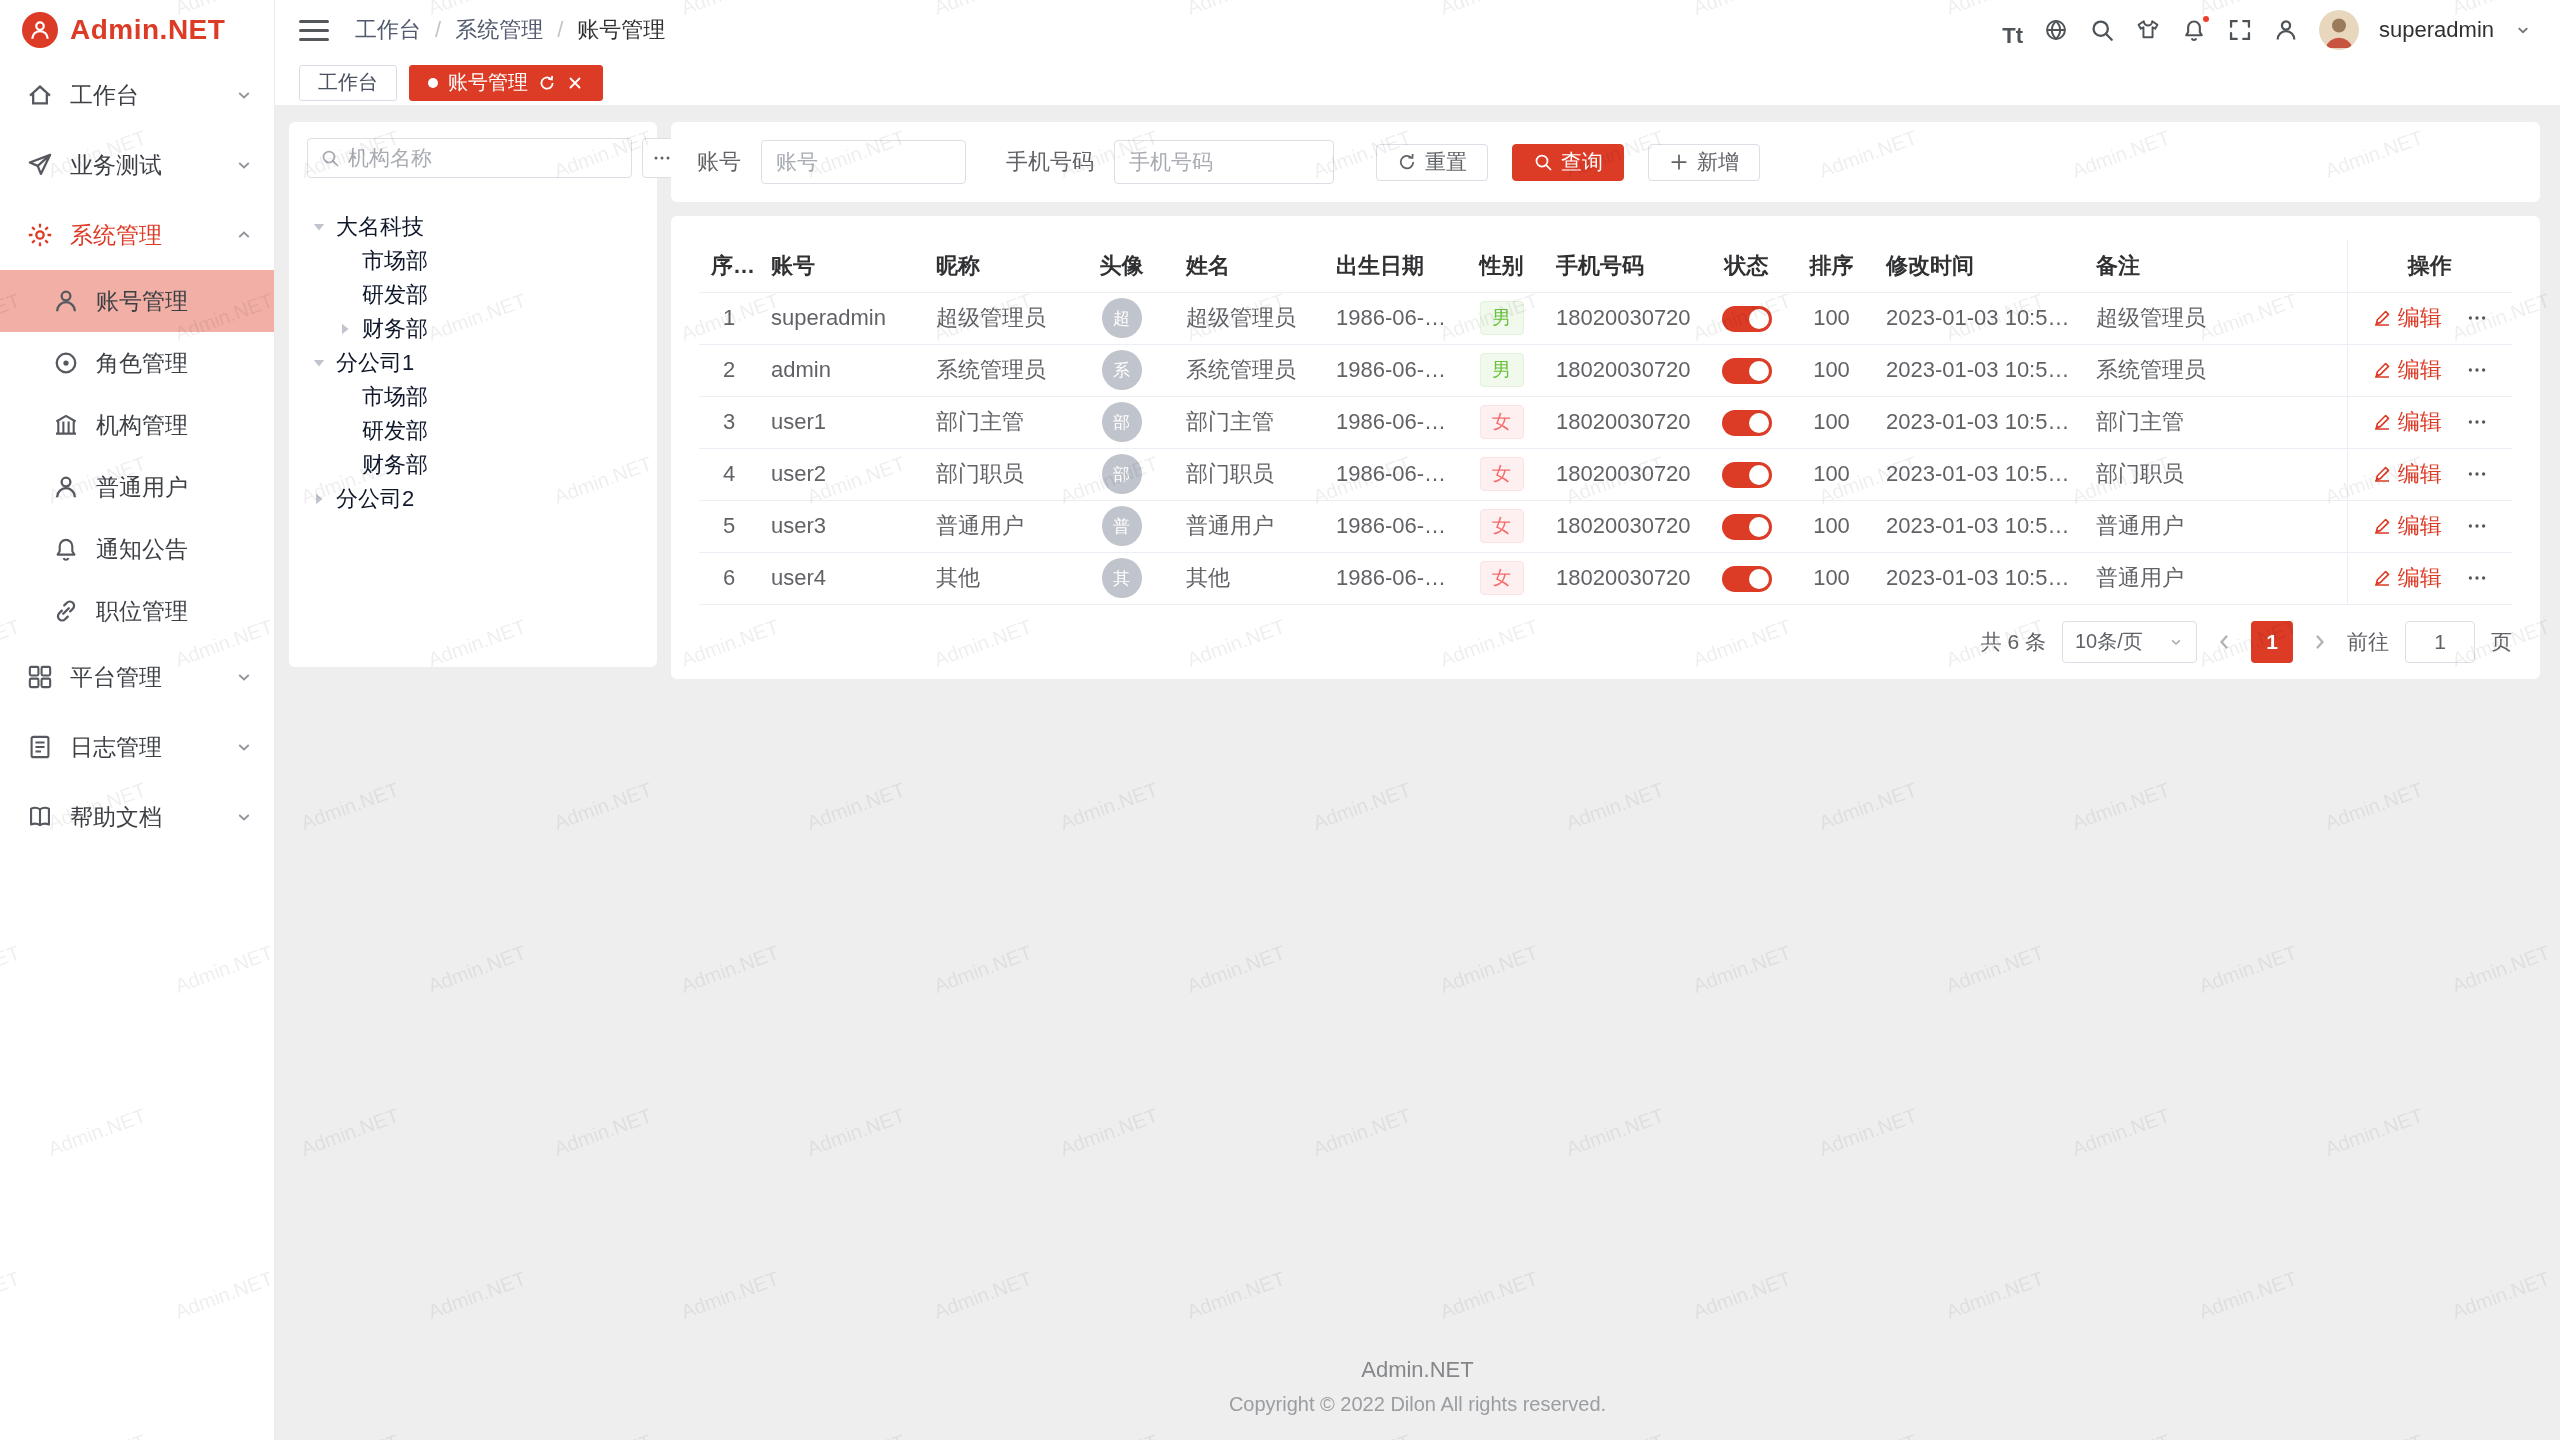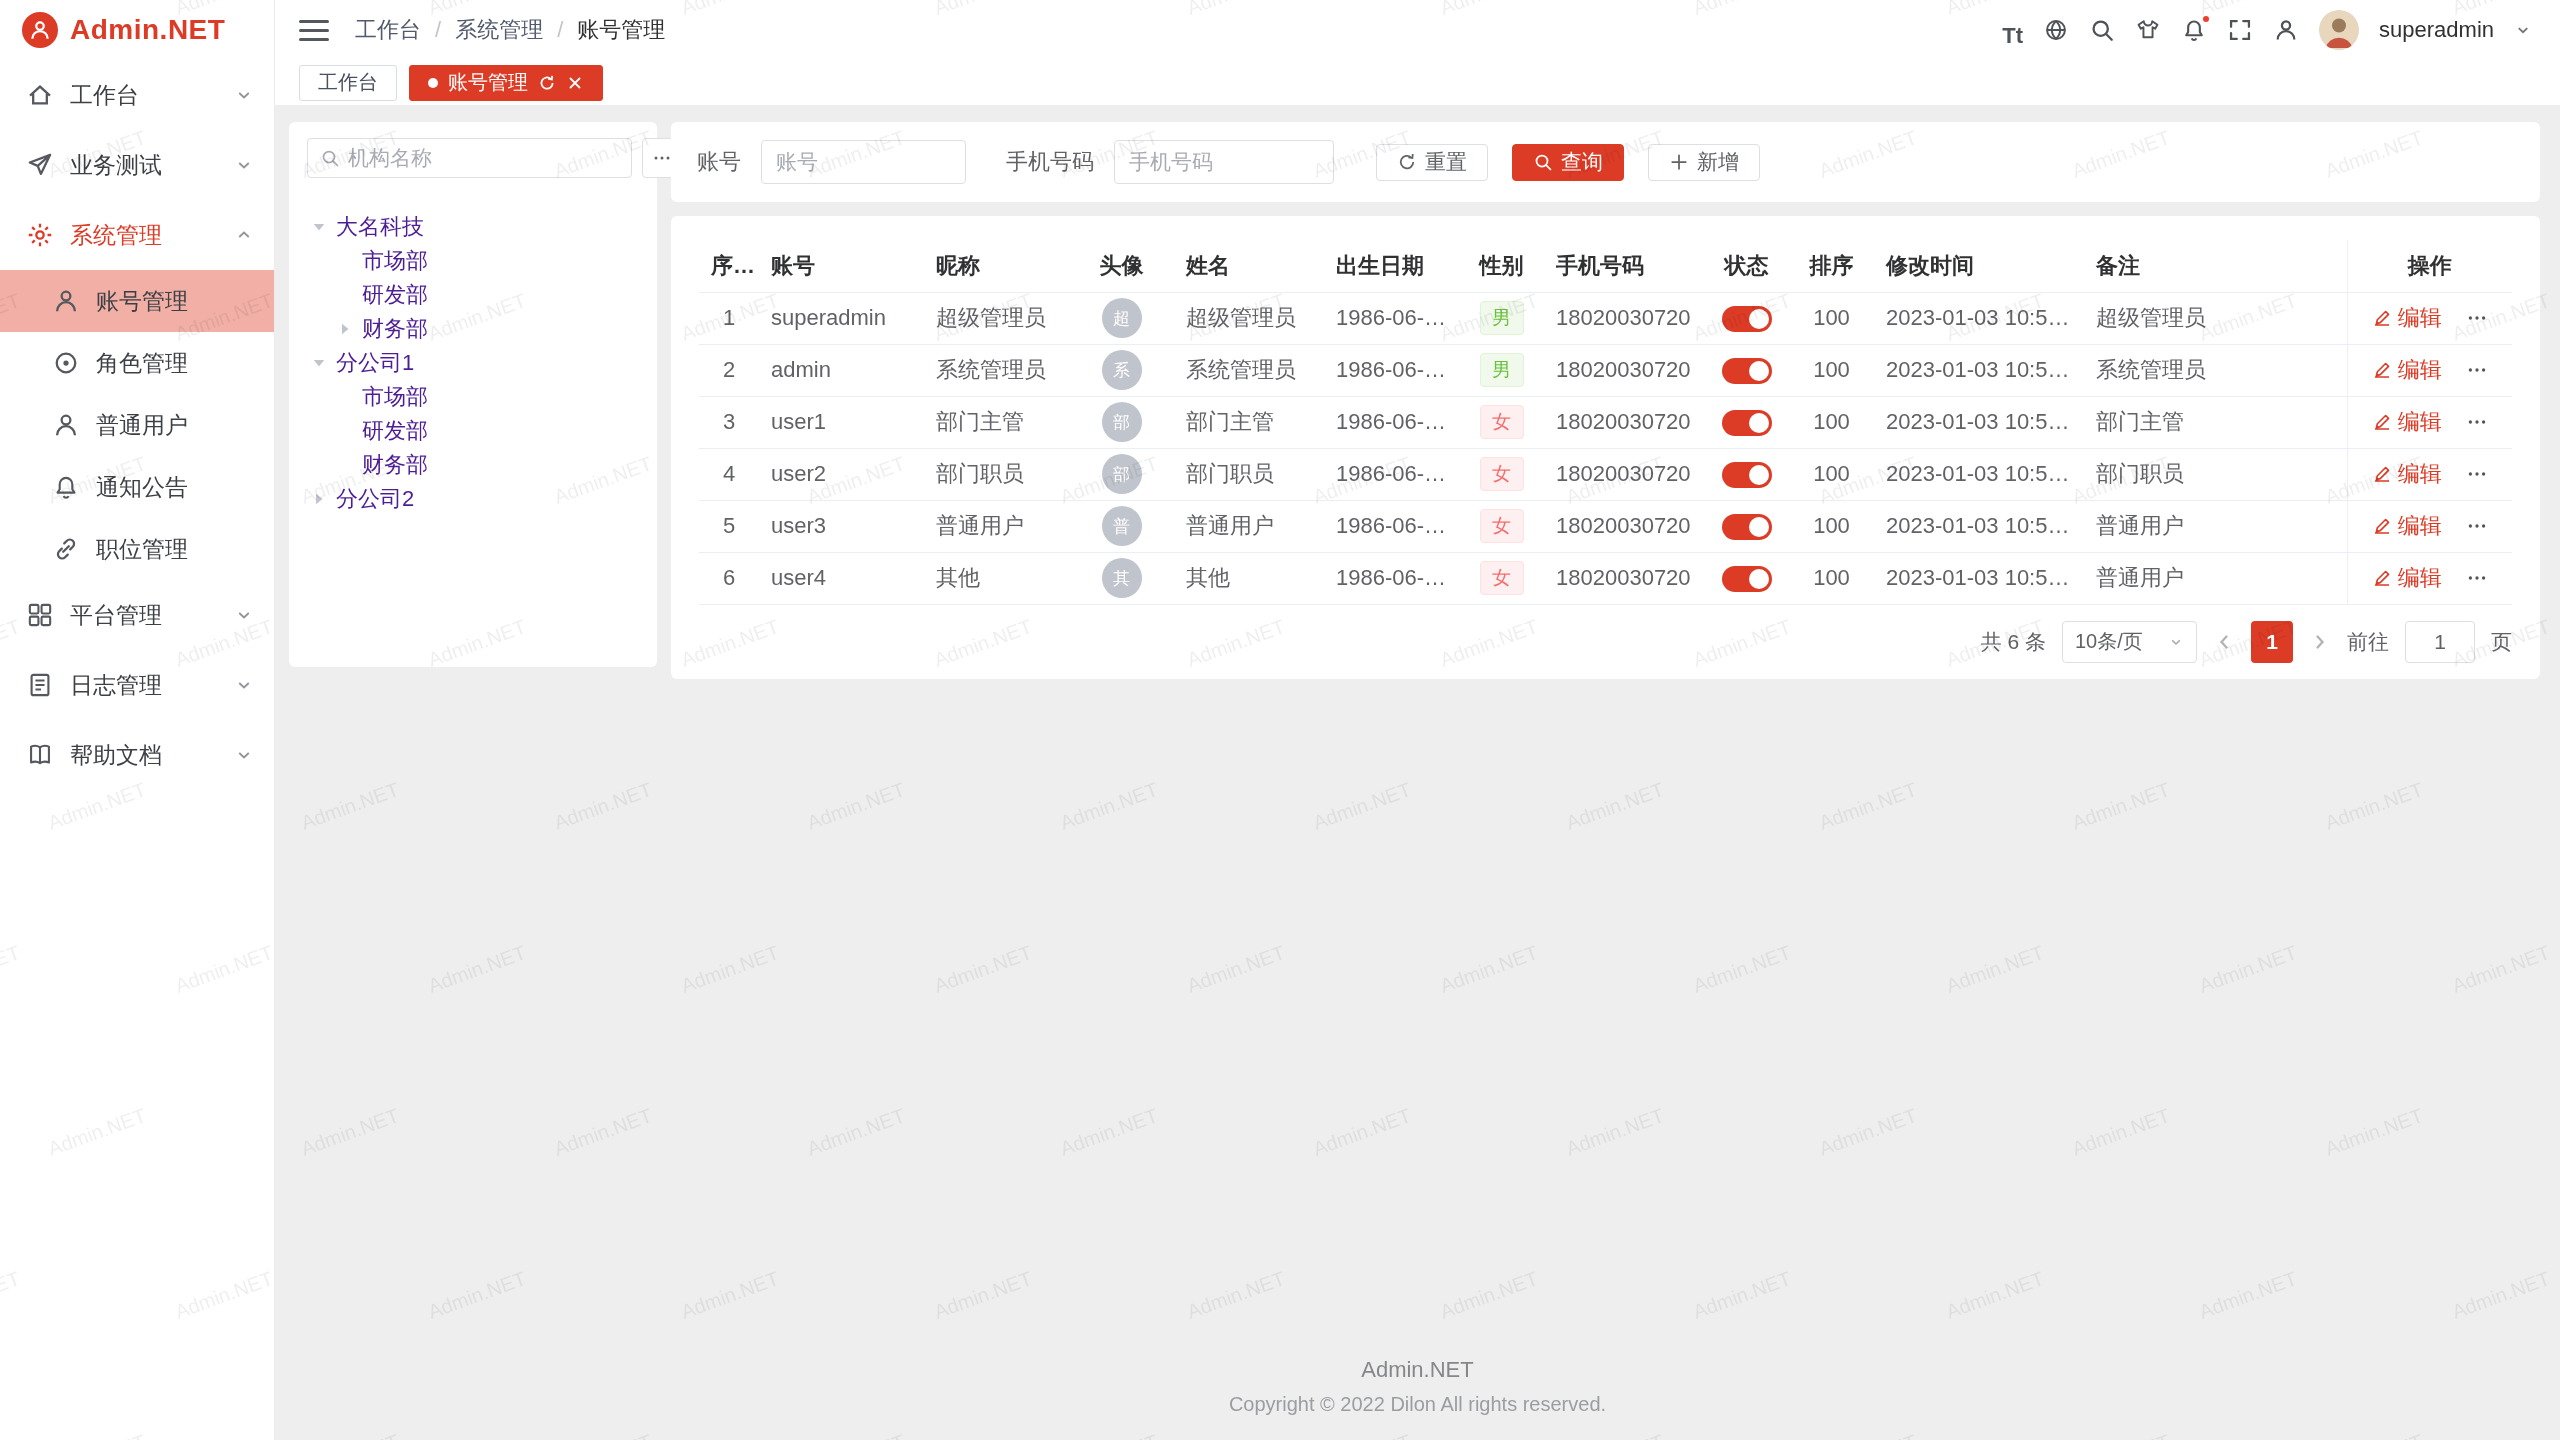--- a/index.html
+++ b/index.html
@@ -71,21 +71,21 @@
   .ts-input { flex:1; height:40px; border:1px solid var(--border); border-radius:4px;
               display:flex; align-items:center; gap:8px; padding:0 12px; background:#fff; }
   .ts-input .sic { width:20px; height:20px; color:#a8abb2; flex-shrink:0; }
   .ts-input input { border:none; outline:none; flex:1; min-width:0; font-size:21px;
                     color:var(--text2); font-family:inherit; background:transparent; }
   .ts-input input::placeholder { color:#a8abb2; }
   .dots-btn { width:40px; height:40px; border:1px solid var(--border); border-radius:4px;
               background:#fff; color:#606266; display:flex; align-items:center;
               justify-content:center; cursor:pointer; flex-shrink:0; }
   .dots-btn svg { width:20px; height:20px; }
-  .tree { margin-top:32px; font-size:22px; color:#4c1d95; }
+  .tree { margin-top:32px; font-size:22px; color:#0f172a; }
   .tnode { height:34px; display:flex; align-items:center; gap:7px; cursor:pointer; }
   .tnode .caret { width:20px; height:20px; color:#c0c4cc; flex-shrink:0; }
   .tnode .caret.hidden { visibility:hidden; }
   .tnode.lv1 { padding-left:2px; }
   .tnode.lv2 { padding-left:28px; }
 
   
   .right-col { flex:1; display:flex; flex-direction:column; gap:14px; min-width:0; }
   .query-card { height:80px; display:flex; align-items:center; padding:0 26px; }
   .q-label { color:var(--text2); margin-right:20px; white-space:nowrap; }
@@ -206,20 +206,26 @@
       </div>
 
       <div class="mi sub">
         <svg class="ic" viewBox="0 0 16 16">
             <circle cx="8" cy="8" r="5.3" fill="none" stroke="currentColor" stroke-width="1.3"></circle>
             <circle cx="8" cy="8" r="1.5" fill="currentColor"></circle>
           </svg>
         <span class="lbl">角色管理</span>
       </div>
 
+      <div class="mi sub">
+        <svg class="ic" viewBox="0 0 16 16">
+            <path d="M2.5 6 8 2.8 13.5 6M3.6 6v6.4M6.5 6v6.4M9.5 6v6.4M12.4 6v6.4M2.3 12.9h11.4" fill="none" stroke="currentColor" stroke-width="1.2"></path>
+          </svg>
+        <span class="lbl">机构管理</span>
+      </div>
 
 
       <div class="mi sub">
         <svg class="ic" viewBox="0 0 16 16">
             <circle cx="8" cy="5.2" r="2.5" fill="none" stroke="currentColor" stroke-width="1.3"></circle>
             <path d="M2.9 13.8a5.1 5.1 0 0 1 10.2 0" fill="none" stroke="currentColor" stroke-width="1.3"></path>
           </svg>
         <span class="lbl">普通用户</span>
       </div>
 

